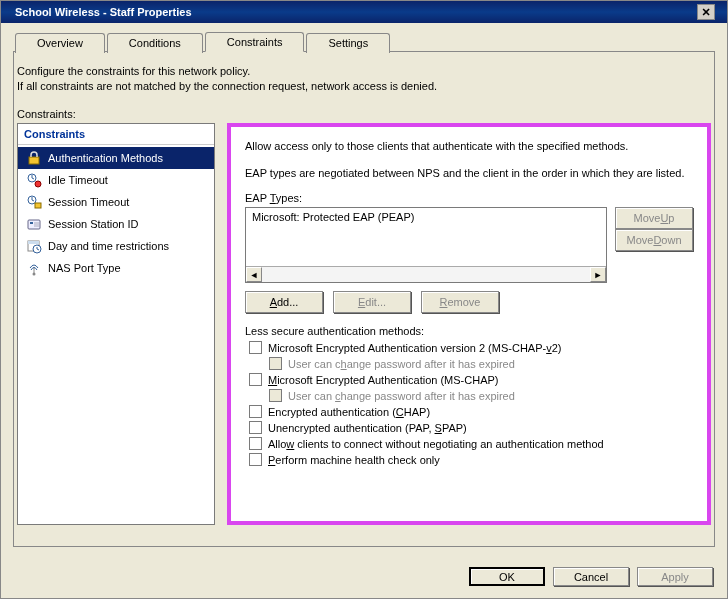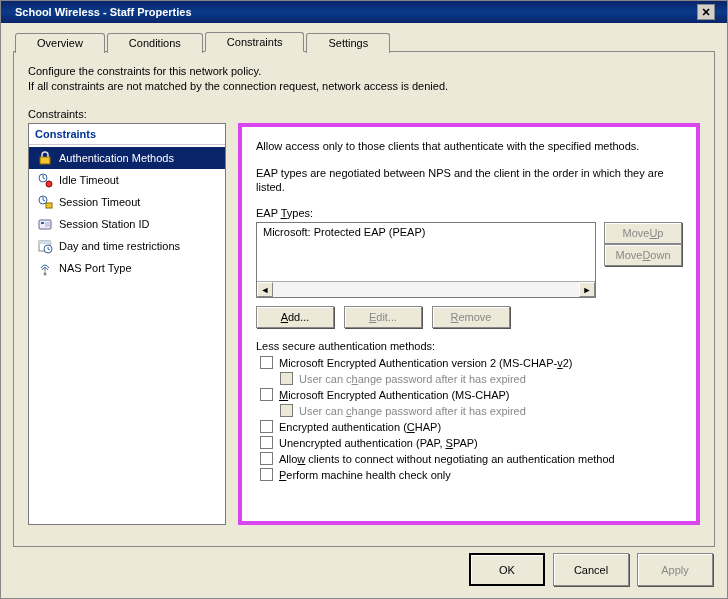--- a/index.html
+++ b/index.html
@@ -6,21 +6,21 @@
 body { margin: 0; background: #fff; }
 .window { width: 728px; height: 599px; border: 1px solid #888; background: #ece9d8; position: relative; }
 .titlebar { height: 22px; background: linear-gradient(to bottom, #0a246a, #0a3b8a 50%, #0a246a); color: #fff; display: flex; align-items: center; padding: 0 12px; font-weight: bold; font-size: 12px; }
 .titlebar .title { flex: 1; padding-left: 2px; }
 .close-btn { width: 18px; height: 16px; background: #d4d0c8; border: 1px solid #888; color: #000; display: flex; align-items: center; justify-content: center; font-weight: bold; font-size: 11px; cursor: pointer; }
 .dialog-body { padding: 8px 12px 10px 12px; }
 .tabs { display: flex; position: relative; z-index: 2; margin-left: 2px; }
 .tab { padding: 3px 21px; border: 1px solid #888; border-bottom: none; background: #ece9d8; margin-right: 2px; border-radius: 3px 3px 0 0; cursor: pointer; position: relative; top: 1px; }
 .tab.active { background: #ece9d8; border-bottom: 1px solid #ece9d8; z-index: 3; font-weight: normal; }
 .tab:not(.active) { background: #ece9d8; top: 2px; }
-.tab-panel { border: 1px solid #888; background: #ece9d8; padding: 12px 14px; position: relative; min-height: 496px; }
+.tab-panel { border: 1px solid #888; background: #ece9d8; padding: 12px 3px; position: relative; min-height: 496px; }
 .intro { margin-bottom: 14px; }
 .intro div { line-height: 1.35; }
 .constraints-label { margin-bottom: 3px; }
 .layout { display: flex; gap: 12px; }
 .left-box { width: 198px; border: 1px solid #7a7a7a; background: #fff; height: 402px; }
 .left-header { color: #003399; font-weight: bold; padding: 4px 6px; border-bottom: 1px solid #ccc; }
 .tree { padding: 2px 0; }
 .tree-item { display: flex; align-items: center; gap: 6px; padding: 3px 6px 3px 8px; cursor: pointer; }
 .tree-item.selected { background: #0a246a; color: #fff; }
 .tree-icon { width: 16px; height: 16px; flex: 0 0 16px; display: flex; align-items: center; justify-content: center; }
@@ -37,21 +37,21 @@
 .side-btns { display: flex; flex-direction: column; }
 .btn { min-width: 78px; height: 22px; background: #ece9d8; border: 1px solid #888; box-shadow: inset 1px 1px 0 #fff, 1px 1px 0 #555; cursor: pointer; padding: 0 8px; display: inline-flex; align-items: center; justify-content: center; }
 .btn.disabled { color: #888; cursor: default; }
 .btn-row { display: flex; gap: 10px; margin-top: 8px; }
 .less-secure { margin-top: 12px; }
 .check-line { display: flex; align-items: center; gap: 6px; margin: 3px 0 3px 4px; }
 .check-line.indent { margin-left: 24px; color: #888; }
 .checkbox { width: 13px; height: 13px; border: 1px solid #7a7a7a; background: #fff; flex: 0 0 13px; cursor: pointer; }
 .check-line.indent .checkbox { background: #ece9d8; cursor: default; }
 .bottom-buttons { position: absolute; bottom: 12px; right: 14px; display: flex; gap: 8px; }
-.bottom-buttons .btn { min-width: 76px; height: 33px; }
+.bottom-buttons .btn { min-width: 76px; height: 19px; }
 .btn.default { border: 2px solid #000; box-shadow: inset 1px 1px 0 #fff; }
 .u { text-decoration: underline; }
 svg { display: block; }
 </style>
 </head>
 <body>
 
 <div class="window">
   <div class="titlebar">
     <span class="title">School Wireless - Staff Properties</span>

